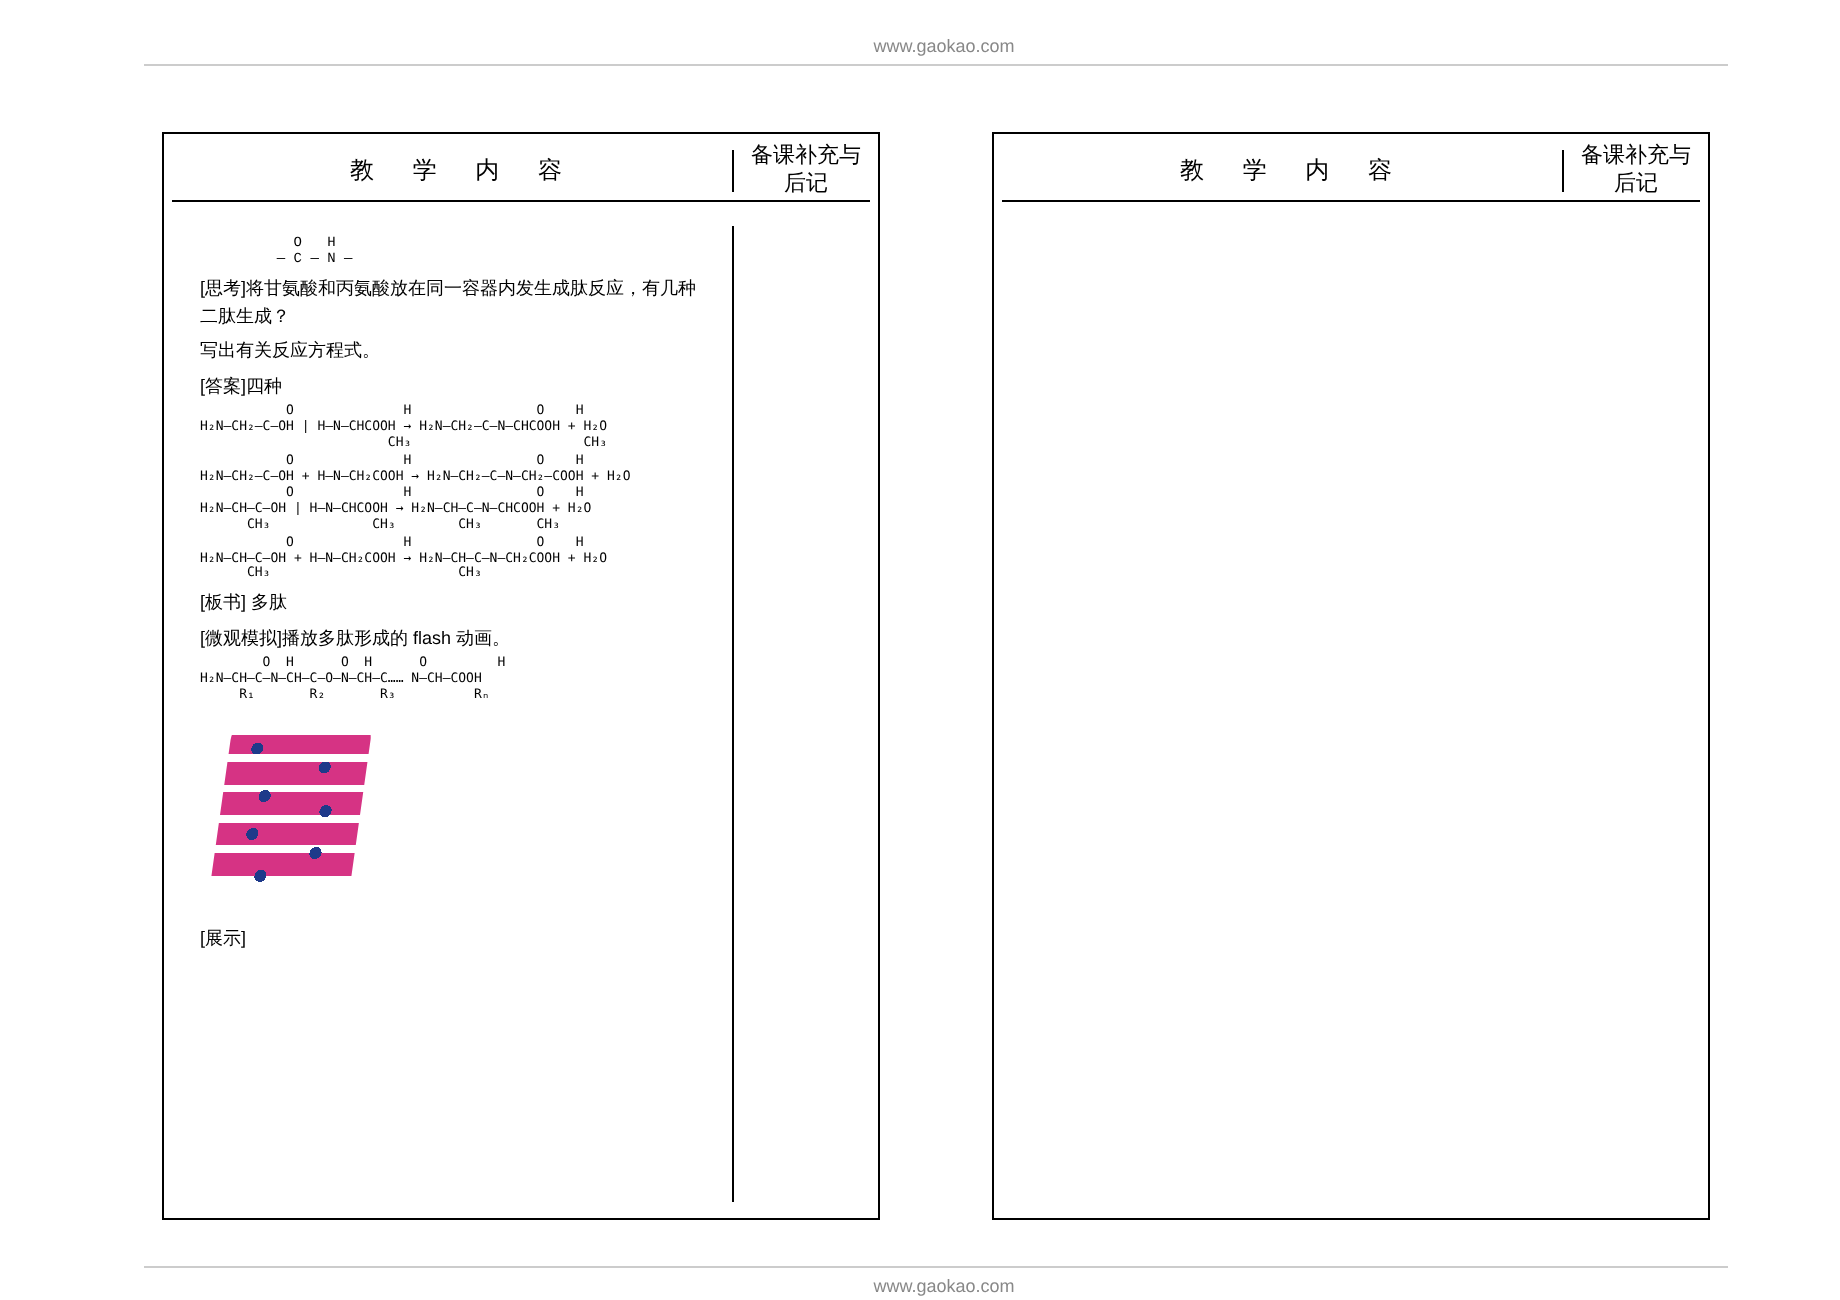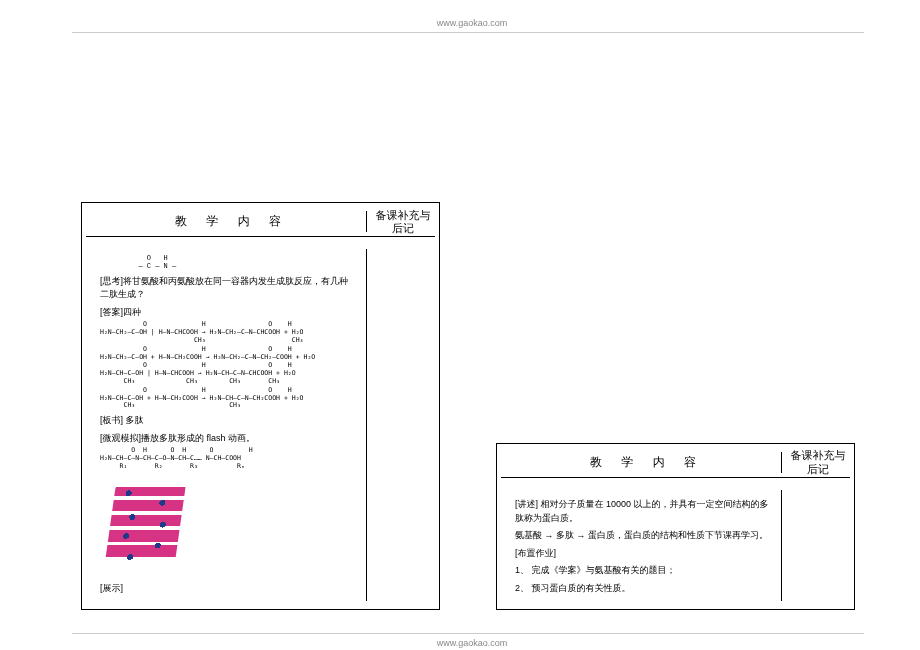--- a/index.html
+++ b/index.html
@@ -29,21 +29,20 @@
     .hr-top { top: 20px; }
     .hr-bottom { bottom: 20px; }
     .pages {
       position: absolute;
       top: 50px;
       bottom: 40px;
       left: 65px;
       right: 65px;
       display: flex;
       gap: 48px;
-      align-items: flex-end;
     }
     .page {
       flex: 1;
       border: 1px solid #000;
       display: flex;
       flex-direction: column;
     }
     .page-head {
       display: flex;
       border-bottom: 1px solid #000;
@@ -140,20 +139,21 @@
       <div class="ph-left">教    学    内        容</div>
       <div class="ph-right">备课补充与后记</div>
     </div>
     <div class="page-body">
       <div class="pb-left">
 
         <div class="peptide-frag"><span>    O   H</span>
 <span>  — C — N —</span></div>
 
         <p>[思考]将甘氨酸和丙氨酸放在同一容器内发生成肽反应，有几种二肽生成？</p>
+        <p>写出有关反应方程式。</p>
         <p>[答案]四种</p>
 
         <div class="chem-small"><span>           O              H                O    H</span>
 <span>H₂N—CH₂—C—OH | H—N—CHCOOH → H₂N—CH₂—C—N—CHCOOH + H₂O</span>
 <span>                        CH₃                      CH₃</span></div>
 
         <div class="chem-small"><span>           O              H                O    H</span>
 <span>H₂N—CH₂—C—OH + H—N—CH₂COOH → H₂N—CH₂—C—N—CH₂—COOH + H₂O</span></div>
 
         <div class="chem-small"><span>           O              H                O    H</span>
@@ -180,27 +180,20 @@
       <div class="pb-right"></div>
     </div>
   </div>
 
   <div class="page">
     <div class="page-head">
       <div class="ph-left">教    学    内        容</div>
       <div class="ph-right">备课补充与后记</div>
     </div>
     <div class="page-body">
-      <div class="pb-left">
-        <p>[讲述]  相对分子质量在 10000 以上的，并具有一定空间结构的多肽称为蛋白质。</p>
-        <p>氨基酸 → 多肽 → 蛋白质，蛋白质的结构和性质下节课再学习。</p>
-        <p>[布置作业]</p>
-        <p>1、 完成《学案》与氨基酸有关的题目；</p>
-        <p>2、 预习蛋白质的有关性质。</p>
-      </div>
       <div class="pb-right"></div>
     </div>
   </div>
 
 </div>
 
 <hr class="hr-bottom">
 <div class="url-bottom">www.gaokao.com</div>
 
 </body></html>

